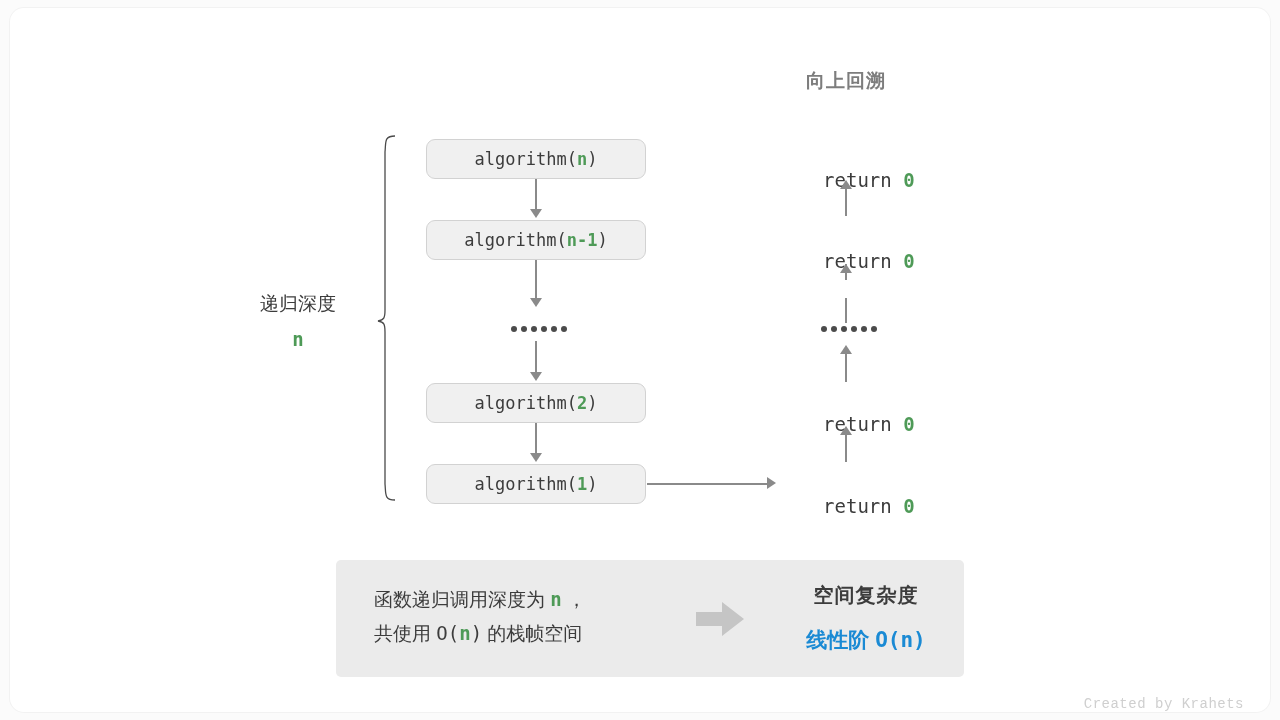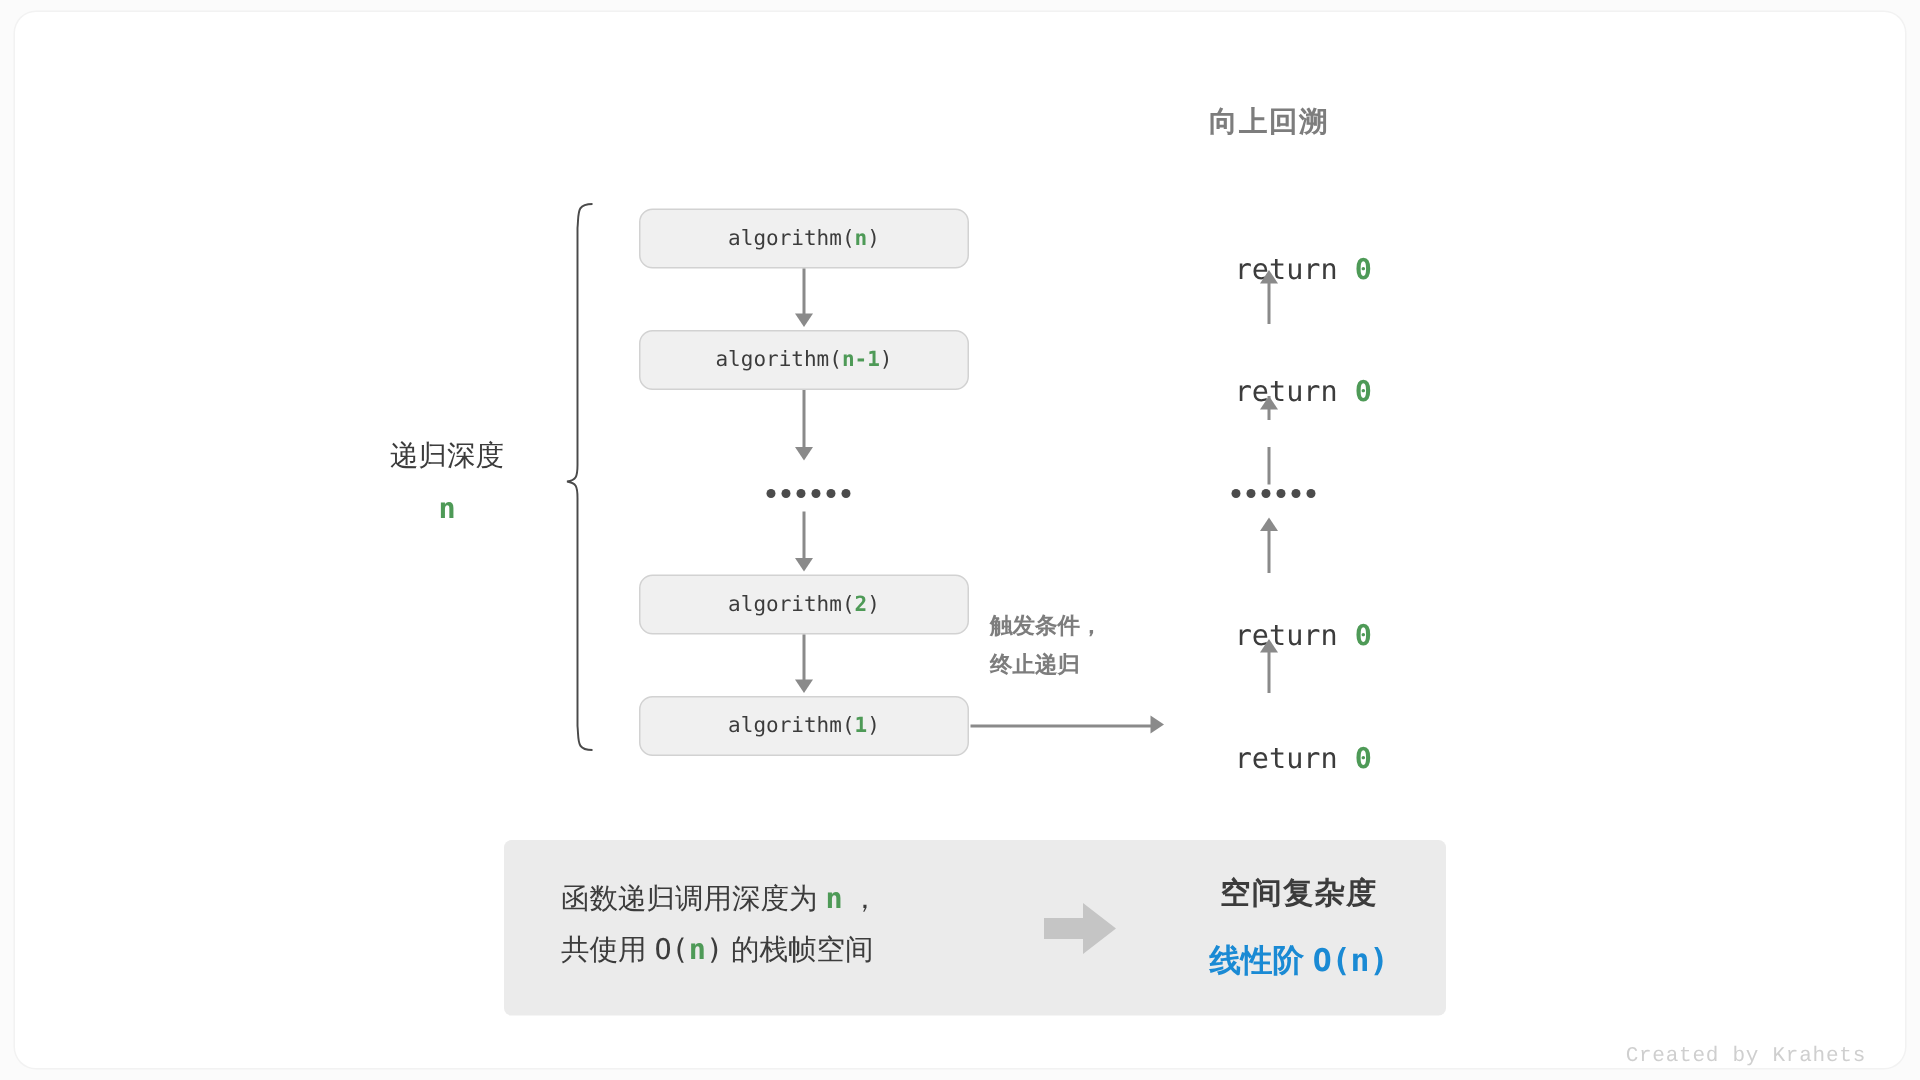--- a/index.html
+++ b/index.html
@@ -44,21 +44,21 @@
     height: 40px;
     left: 416px;
     background: #f0f0f0;
     border: 1px solid #d2d2d2;
     border-radius: 9px;
     box-sizing: border-box;
     display: flex;
     align-items: center;
     justify-content: center;
     font-family: "DejaVu Sans Mono", "Liberation Mono", monospace;
-    font-size: 14px;
+    font-size: 17px;
     color: #3c3c3c;
     white-space: pre;
   }
   .call-box .arg { color: #4e9a57; font-weight: bold; }
 
   
   .ret {
     position: absolute;
     left: 756px;
     width: 160px;
@@ -289,24 +289,20 @@
       <i></i>
       <i></i>
       <i></i>
       <i></i>
       <i></i>
       <i></i>
     </div>
 
   <div class="h-line" style="left:637px; top:474.5px; width:122px;"></div>
   <div class="arrow-right" style="left:757px; top:469px;"></div>
-  <div class="note" style="left:650px; top:397px;">
-    <div>触发条件，</div>
-    <div>终止递归</div>
-  </div>
 
   <div id="summary">
 
     <div class="sum-line" style="top:22px;"><span>函数递归调用深度为 </span><span class="g">n</span><span> ，</span></div>
 
     <div class="sum-line" style="top:56px;"><span>共使用 </span><span class="mono">O(</span><span class="g">n</span><span class="mono">)</span><span> 的栈帧空间</span></div>
 
     <svg id="block-arrow" viewBox="0 0 48 34">
       <polygon points="0,10 26,10 26,0 48,17 26,34 26,24 0,24" fill="#c5c5c5"></polygon>
     </svg>

